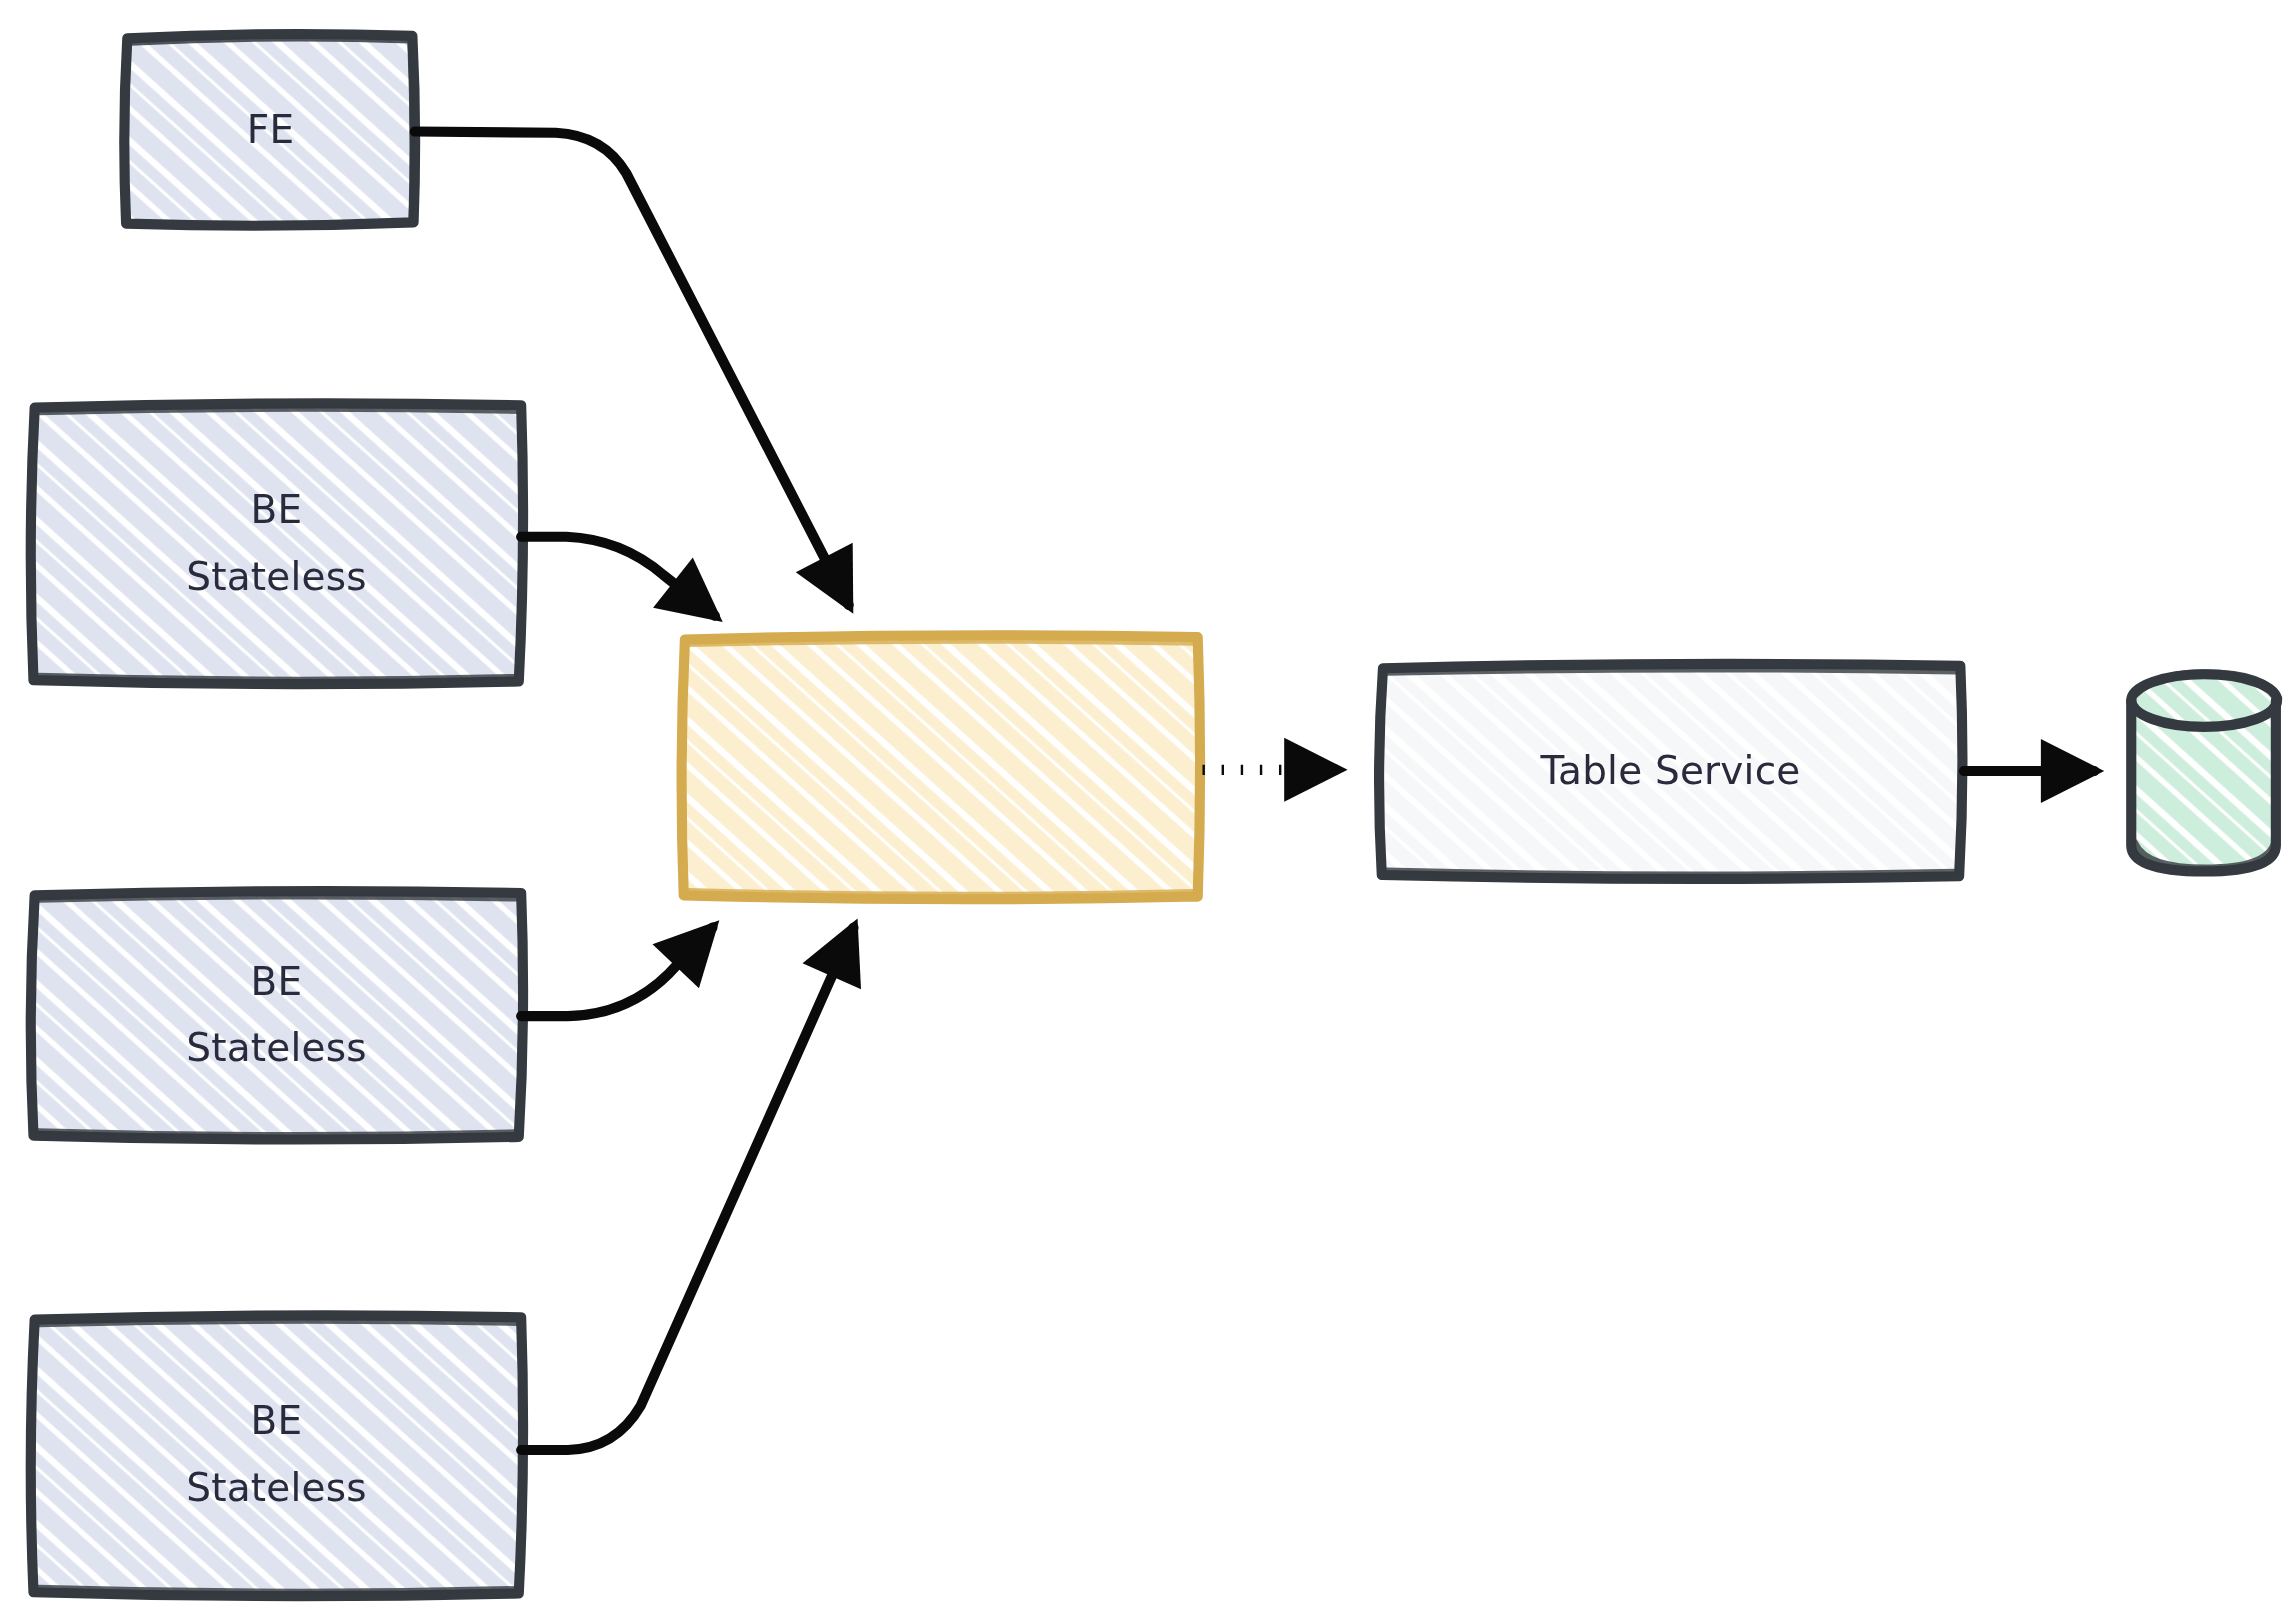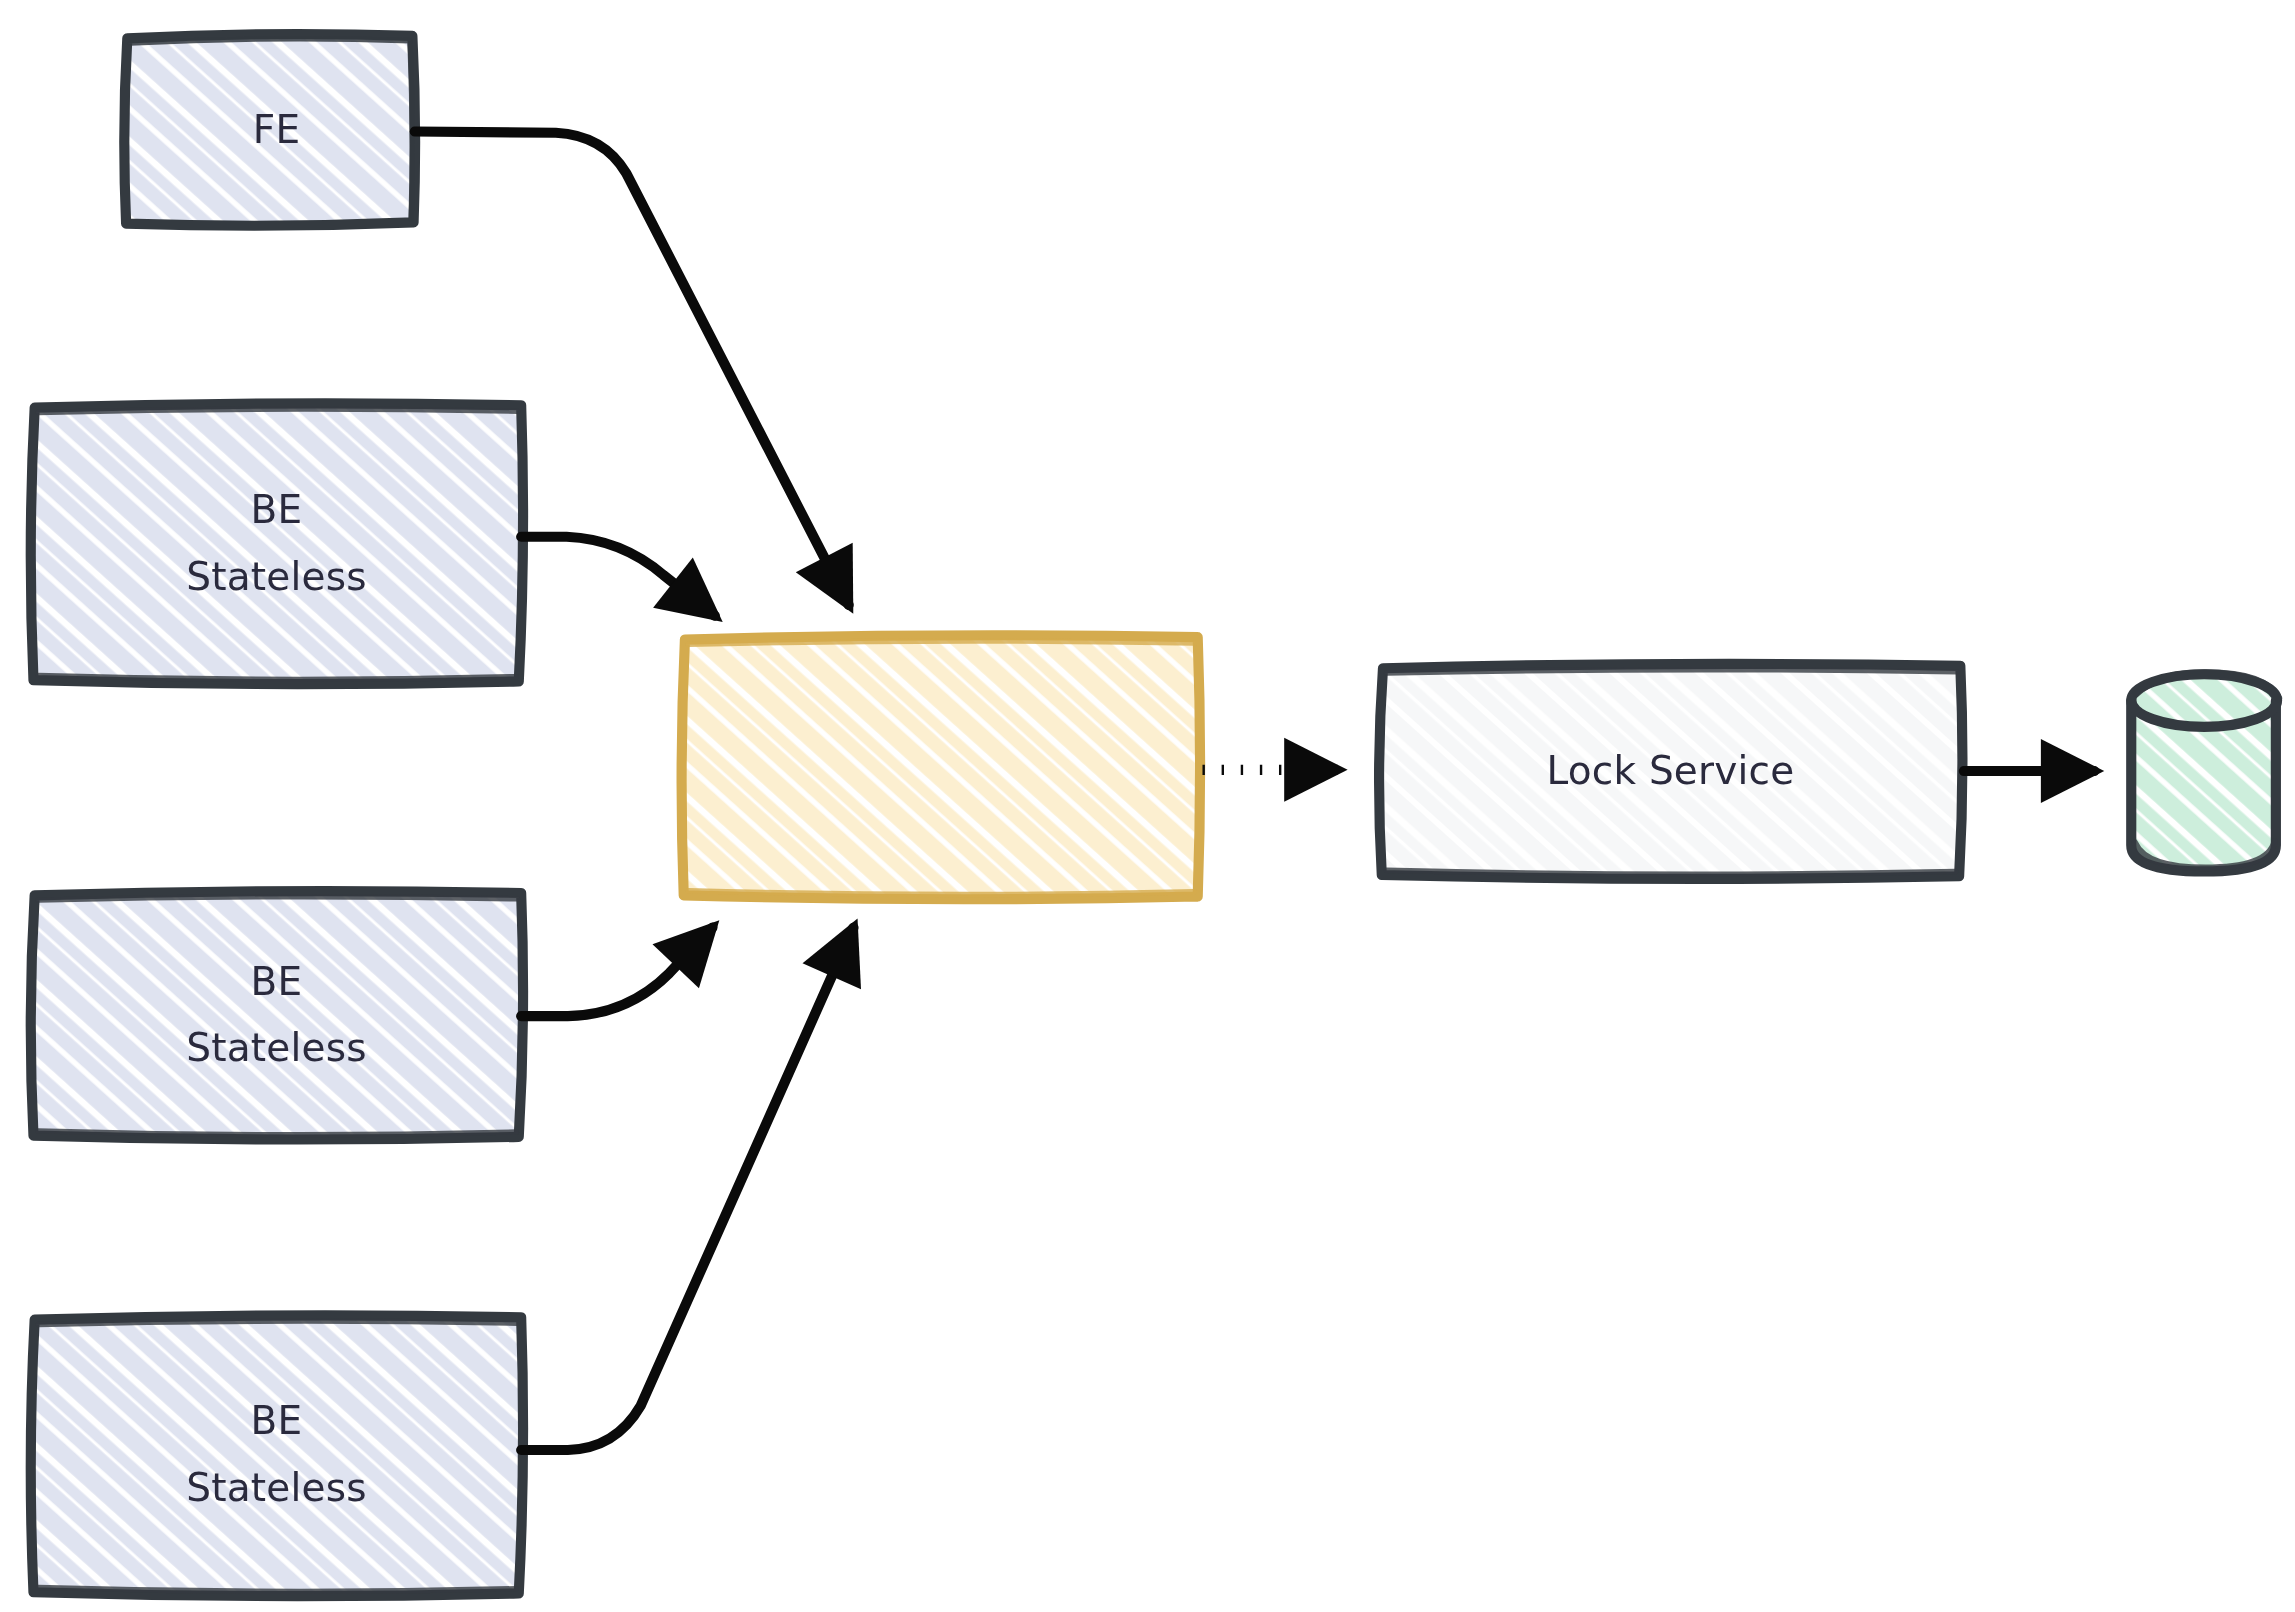--- a/index.html
+++ b/index.html
@@ -144,39 +144,39 @@
 
     <g>
       <path d="M 2012 1288 L 2238 1288" fill="none" stroke="#0a0a0a" stroke-width="17" stroke-linecap="butt" stroke-dasharray="4 28" marker-end="url(#arrow-solid)"></path>
     </g>
 
     <g>
       <path d="M 3286 1290 L 3504 1290" fill="none" stroke="#0a0a0a" stroke-width="17" stroke-linecap="round" marker-end="url(#arrow-solid)"></path>
     </g>
   </svg>
 
-  <div class="node-label" style="left:132px; top:35px; width:289px; height:190px;align-items:center;">
+  <div class="node-label" style="left:126px; top:35px; width:289px; height:190px;align-items:center;">
     <span class="lbl-line">FE</span>
   </div>
 
   <div class="node-label two-line" style="left:31px; top:404px; width:491px; height:279px;">
     <span class="lbl-line">BE</span>
     <span class="lbl-line">Stateless</span>
   </div>
 
   <div class="node-label two-line" style="left:31px; top:892px; width:491px; height:246px;">
     <span class="lbl-line">BE</span>
     <span class="lbl-line">Stateless</span>
   </div>
 
   <div class="node-label two-line" style="left:31px; top:1316px; width:491px; height:277px;">
     <span class="lbl-line">BE</span>
     <span class="lbl-line">Stateless</span>
   </div>
 
 
   <div class="node-label" style="left:1380px; top:665px; width:581px; height:212px;">
-    <span class="lbl-line">Lock Service</span>
+    <span class="lbl-line">Table Service</span>
   </div>
 
 
 </div>
 
 
 </body></html>

